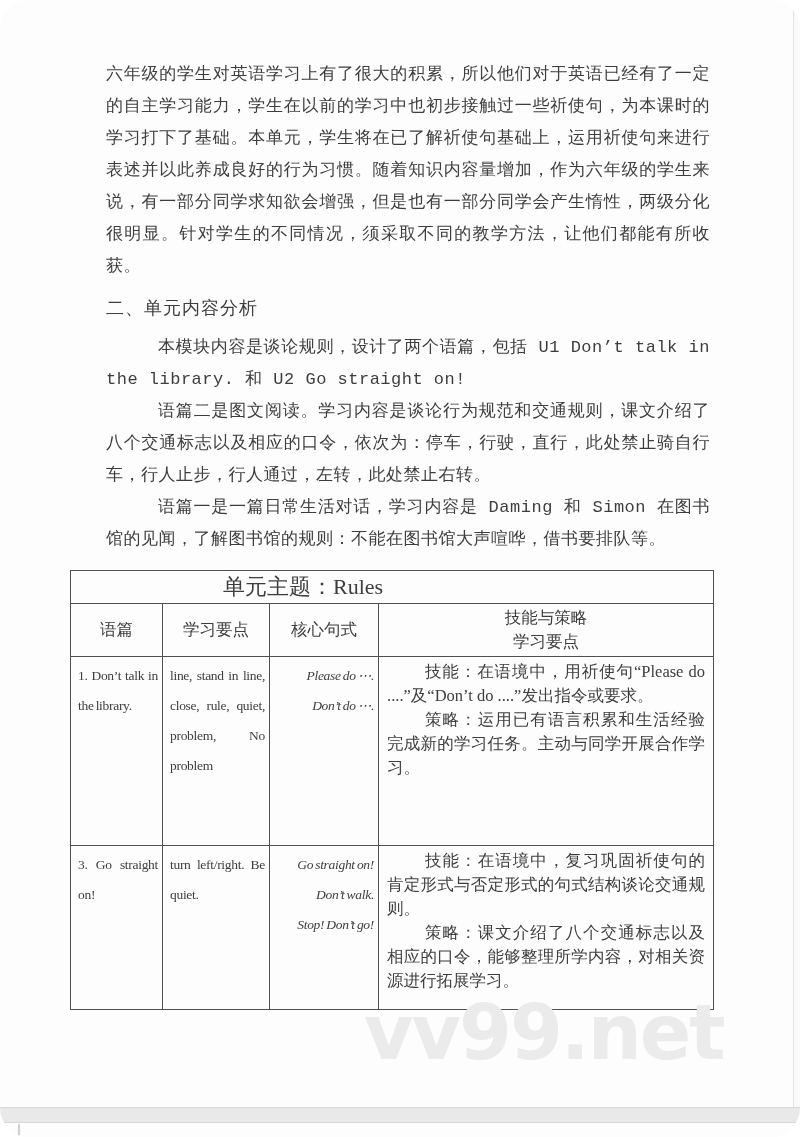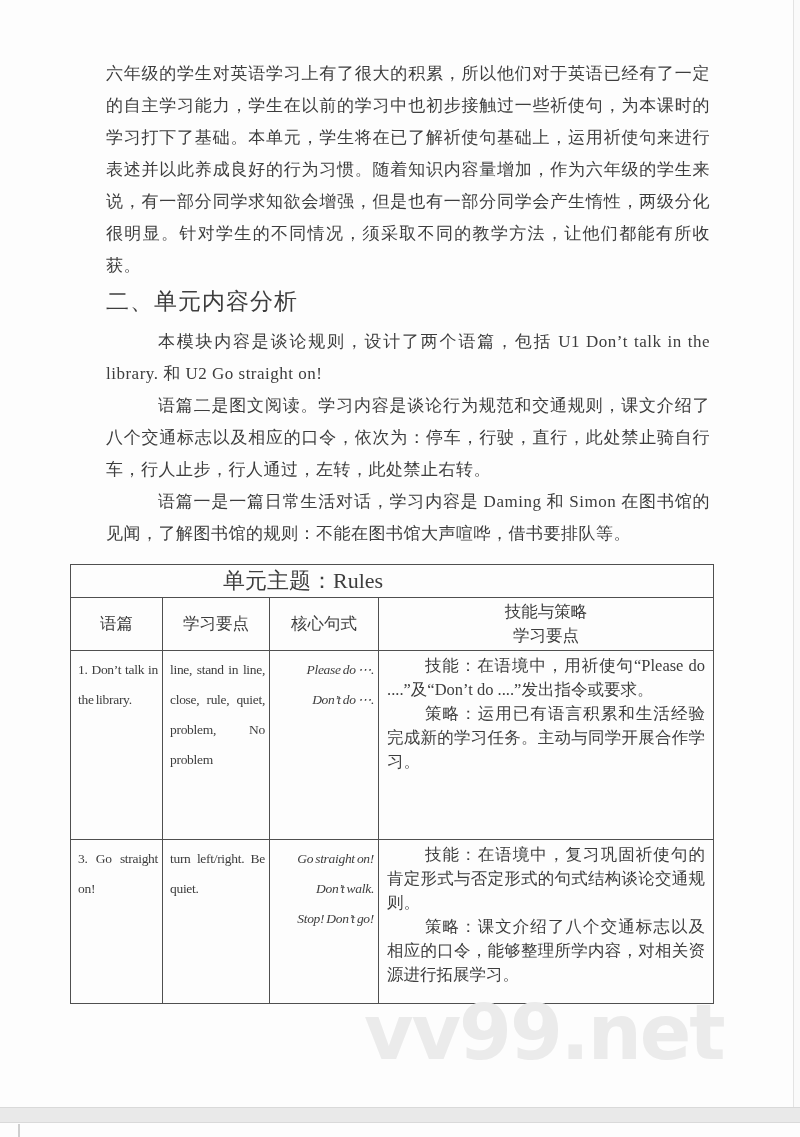--- a/index.html
+++ b/index.html
@@ -3,38 +3,39 @@
 <meta charset="utf-8">
 <style>
   html,body{margin:0;padding:0;background:#ffffff;}
   .screen{
     position:relative;
     width:800px;height:1137px;
     background:#fdfdfd;
     overflow:hidden;
     font-family:"Liberation Serif","DejaVu Serif",serif;
     color:#3d3d3d;
+    border-radius:29px;
   }
   .content{
     position:absolute;
     left:0;top:0;width:800px;
     padding:58px 90px 0 106px;
     box-sizing:border-box;
   }
   .body-text{
     margin:0;
     font-size:17px;
     line-height:32px;
     text-align:justify;
     letter-spacing:0.5px;
   }
-  .body-text.indent{ text-indent:52px; }
+  .body-text.indent{ text-indent:52px;font-family:Liberation Mono, monospace; }
   .section-heading{
-    margin:4px 0 8px 0;
-    font-size:23px;
+    margin:10px 0 8px 0;
+    font-size:18px;
     line-height:32px;
     font-weight:normal;
     letter-spacing:1px;
   }
   table.unit-table{
     border-collapse:collapse;
     table-layout:fixed;
     width:643px;
     margin:14px 0 0 -36px;
   }

